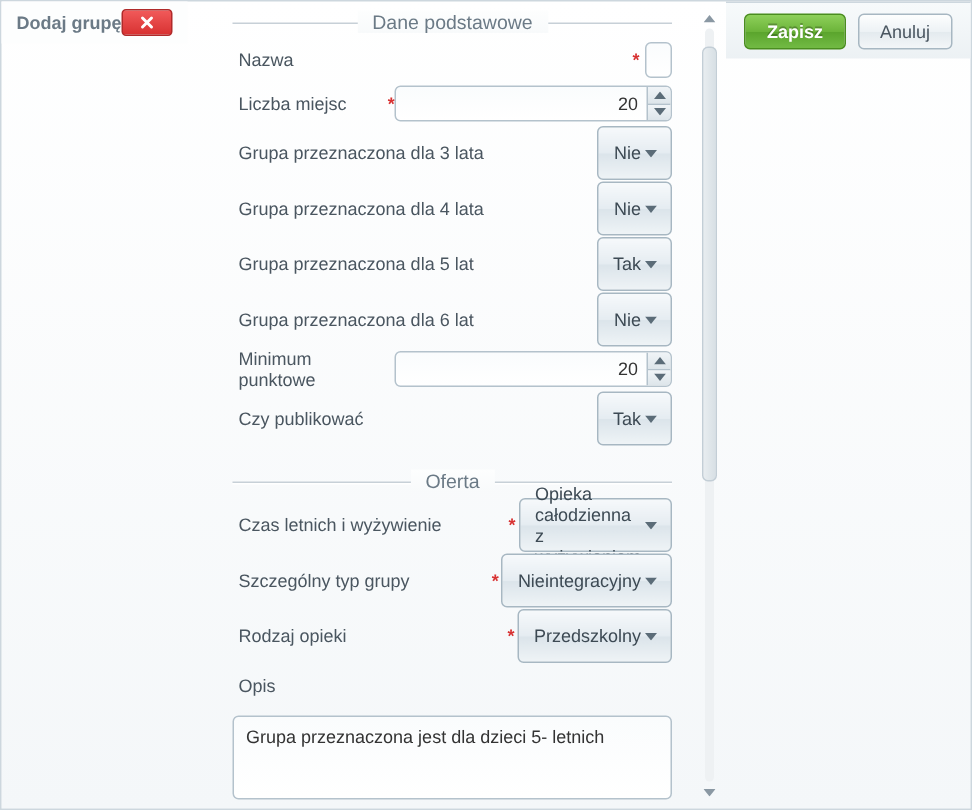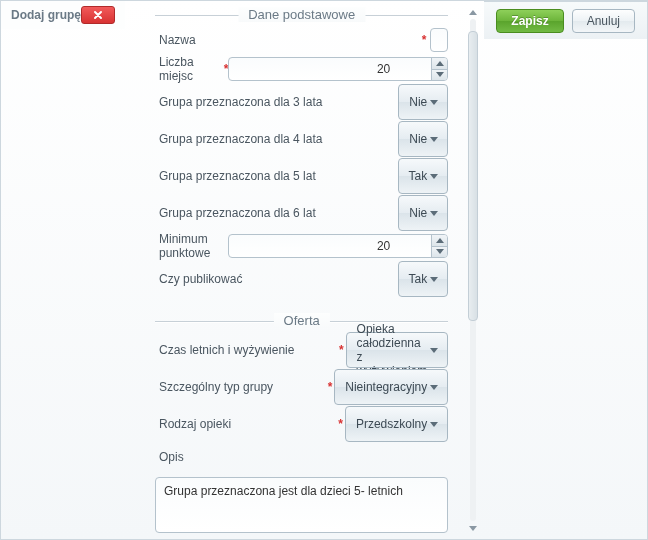--- a/index.html
+++ b/index.html
@@ -144,21 +144,20 @@
     background: linear-gradient(to bottom, #fafcfd, #ffffff);
   }
   .spinner {
     display: flex;
     width: 100%;
     height: 24px;
     border: 1px solid #b4c2cc;
     border-radius: 4px;
     background: linear-gradient(to bottom, #fafcfd, #ffffff);
     overflow: hidden;
-    gap: 35px;
   }
   .spinner input {
     flex: 1;
     border: none;
     text-align: right;
     padding: 0 6px;
     font-size: 12px;
     color: #333;
     background: transparent;
     outline: none;

